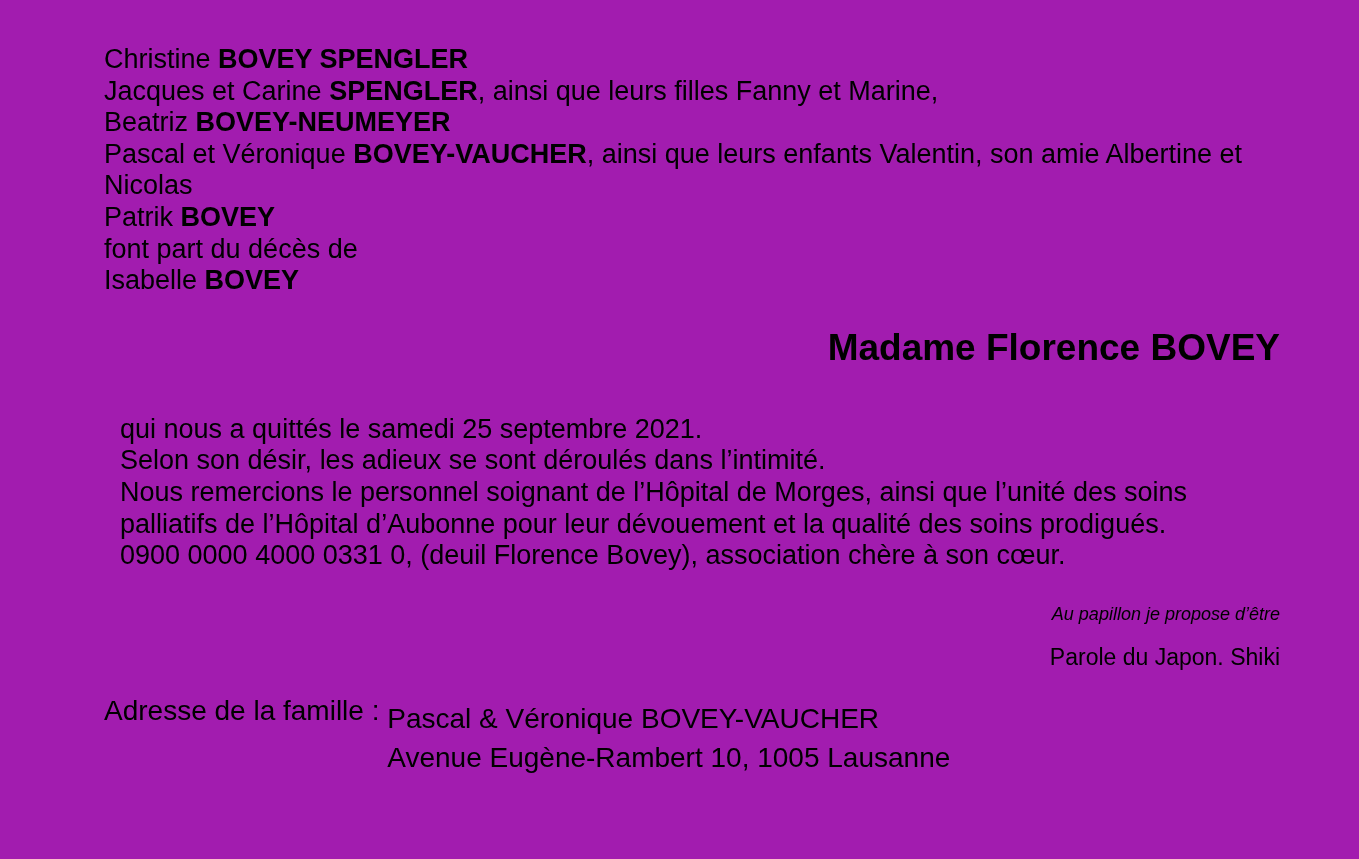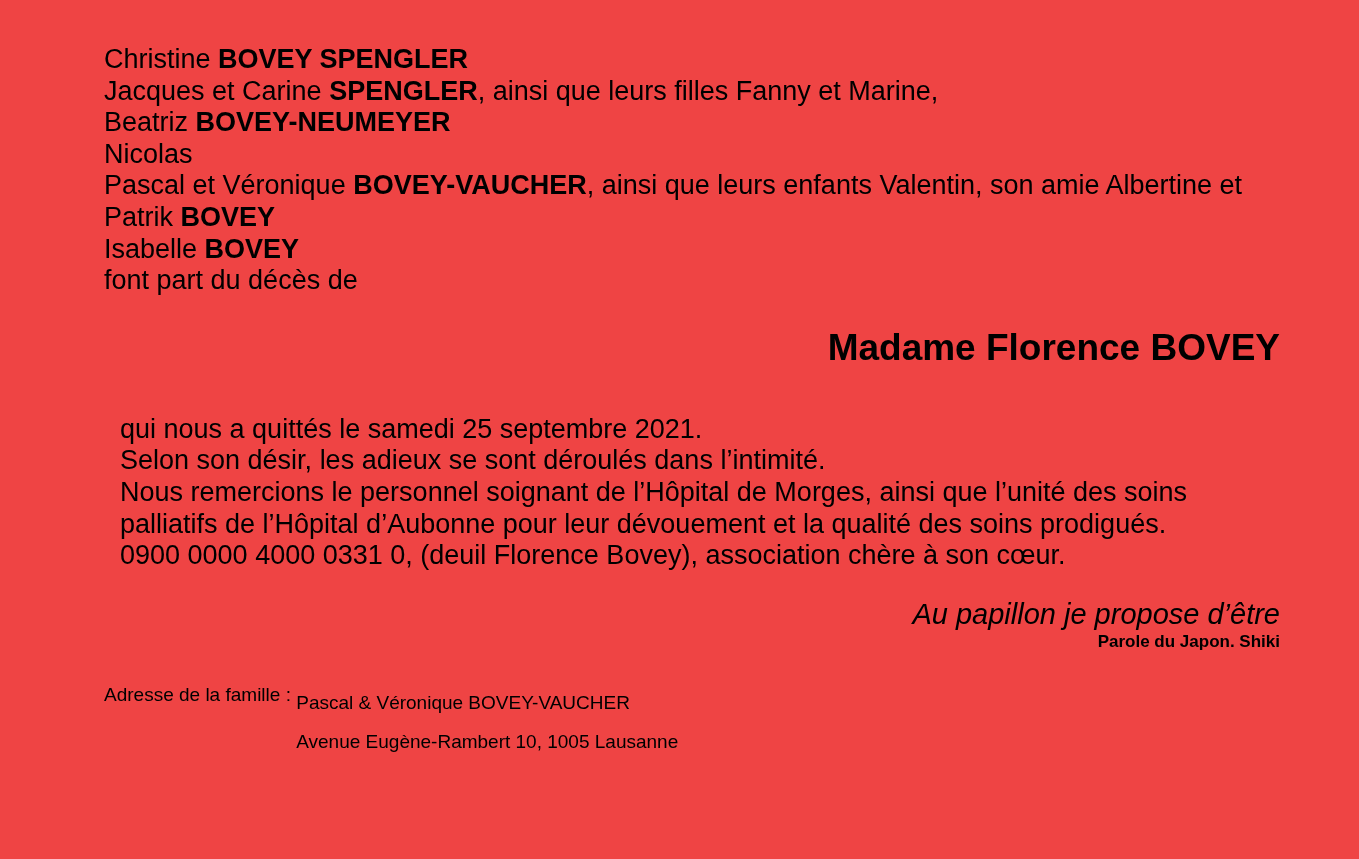--- a/index.html
+++ b/index.html
@@ -6,21 +6,21 @@
     margin: 0;
     padding: 0;
     background: #ffffff;
     color: #000000;
     font-family: "Liberation Sans", "DejaVu Sans", sans-serif;
   }
   .doc {
     position: relative;
     width: 1359px;
     height: 859px;
-    background: #ef4444;
+    background: #a21caf;
     overflow: hidden;
     box-sizing: border-box;
     padding: 44px 79px 0 104px;
   }
   .line {
     font-size: 27px;
     line-height: 31.6px;
     white-space: nowrap;
   }
   .line .seg-bold {
@@ -35,37 +35,36 @@
     white-space: nowrap;
   }
   .body-block {
     margin: 16px;
   }
   .quote-block {
     margin-top: 29px;
     text-align: right;
   }
   .quote-line {
-    font-size: 29px;
+    font-size: 18px;
     line-height: 27px;
     font-style: italic;
     white-space: nowrap;
   }
   .attribution {
-    font-size: 17px;
+    font-size: 23px;
     line-height: 27px;
-    margin-top: 0;
+    margin-top: 16px;
     white-space: nowrap;
-    font-weight: bold;
   }
   .address-block {
     margin-top: 24px;
     display: flex;
     align-items: flex-start;
-    font-size: 19px;
+    font-size: 28px;
     line-height: 31.6px;
   }
   .address-label {
     white-space: pre;
     flex: 0 0 auto;
   }
   .address-values {
     flex: 0 0 auto;
   }
   .address-values div {
@@ -82,33 +81,33 @@
     <div class="line">
       <span class="seg">Christine </span><span class="seg-bold">BOVEY SPENGLER</span><span class="seg"></span>
     </div>
     <div class="line">
       <span class="seg">Jacques et Carine </span><span class="seg-bold">SPENGLER</span><span class="seg">, ainsi que leurs filles Fanny et Marine,</span>
     </div>
     <div class="line">
       <span class="seg">Beatriz </span><span class="seg-bold">BOVEY-NEUMEYER</span><span class="seg"></span>
     </div>
     <div class="line">
-      <span class="seg">Nicolas</span><span class="seg-bold"></span><span class="seg"></span>
+      <span class="seg">Pascal et Véronique </span><span class="seg-bold">BOVEY-VAUCHER</span><span class="seg">, ainsi que leurs enfants Valentin, son amie Albertine et</span>
     </div>
     <div class="line">
-      <span class="seg">Pascal et Véronique </span><span class="seg-bold">BOVEY-VAUCHER</span><span class="seg">, ainsi que leurs enfants Valentin, son amie Albertine et</span>
+      <span class="seg">Nicolas</span><span class="seg-bold"></span><span class="seg"></span>
     </div>
     <div class="line">
       <span class="seg">Patrik </span><span class="seg-bold">BOVEY</span><span class="seg"></span>
     </div>
     <div class="line">
-      <span class="seg">Isabelle </span><span class="seg-bold">BOVEY</span><span class="seg"></span>
+      <span class="seg">font part du décès de</span><span class="seg-bold"></span><span class="seg"></span>
     </div>
     <div class="line">
-      <span class="seg">font part du décès de</span><span class="seg-bold"></span><span class="seg"></span>
+      <span class="seg">Isabelle </span><span class="seg-bold">BOVEY</span><span class="seg"></span>
     </div>
   </div>
 
   <h1 class="title">Madame Florence BOVEY</h1>
 
   <div class="body-block">
     <div class="line">qui nous a quittés le samedi 25 septembre 2021.</div>
     <div class="line">Selon son désir, les adieux se sont déroulés dans l’intimité.</div>
     <div class="line">Nous remercions le personnel soignant de l’Hôpital de Morges, ainsi que l’unité des soins</div>
     <div class="line">palliatifs de l’Hôpital d’Aubonne pour leur dévouement et la qualité des soins prodigués.</div>

